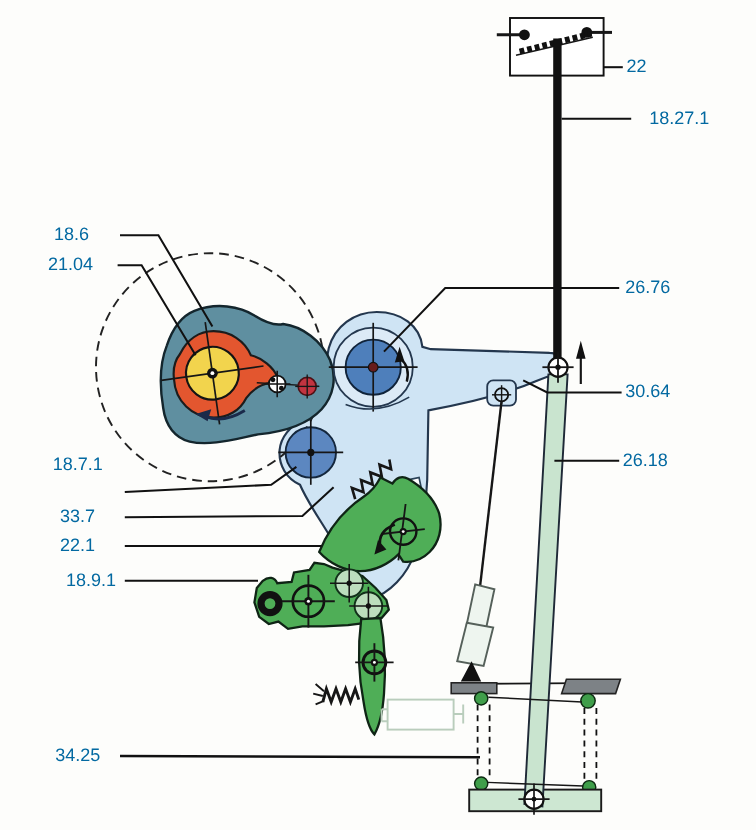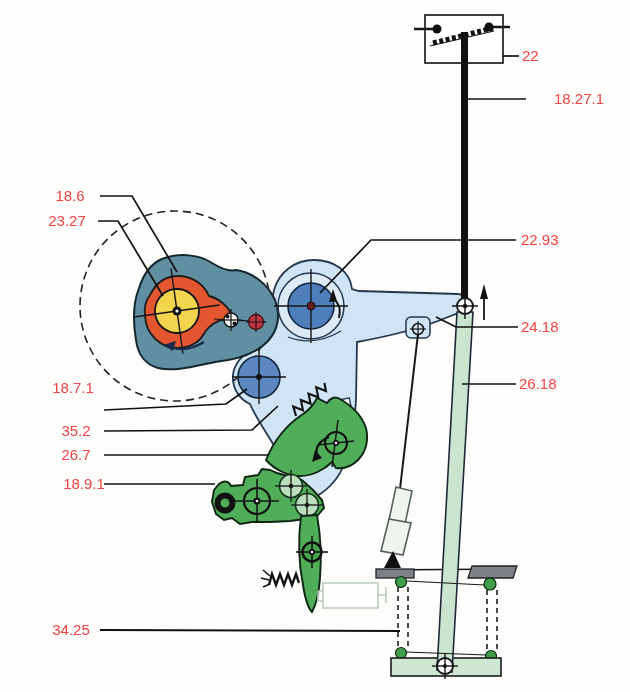--- a/index.html
+++ b/index.html
@@ -5,22 +5,22 @@
   :root{
     --line:#161616; --cam_disc:#5f8fa0; --cam_lobe:#e3562f; --cam_core:#f2d44d;
     --red_marker:#c23440; --pulley:#4e7fbb; --pulley_ring:#dceaf6; --roller:#5c87c0;
     --lever:#cfe4f4; --green_part:#4fae57; --green_roller:#bcdebd; --light_green:#c9e4cf;
     --base_plate:#cde7d2; --gray_plate:#7d8286; --dot_green:#3f9e4a;
   }
   html,body{margin:0;padding:0;}
   body{background:#e8e8e8;font-family:"Liberation Sans",sans-serif;}
   .stage{position:relative;width:630px;height:692px;background:#fdfdfb;overflow:hidden;}
   svg{position:absolute;left:0;top:0;}
-  .lbl{position:absolute;font-size:15px;color:#ef4444;line-height:16px;white-space:nowrap;}
-  .lbl.r{text-align:center;}
+  .lbl{position:absolute;font-size:15px;color:#0369a1;line-height:16px;white-space:nowrap;}
+  .lbl.r{text-align:left;}
   .f-lever{fill:var(--lever);} .f-cam{fill:var(--cam_disc);} .f-lobe{fill:var(--cam_lobe);}
   .f-core{fill:var(--cam_core);} .f-pulley{fill:var(--pulley);} .f-pring{fill:var(--pulley_ring);}
   .f-roller{fill:var(--roller);} .f-green{fill:var(--green_part);} .f-groller{fill:var(--green_roller);}
   .f-lgreen{fill:var(--light_green);} .f-bplate{fill:var(--base_plate);} .f-gray{fill:var(--gray_plate);}
   .f-dot{fill:var(--dot_green);} .f-red{fill:var(--red_marker);}
   .ln{stroke:var(--line);fill:none;}
 </style>
 </head>
 <body>
 
@@ -246,24 +246,24 @@
     <polyline points="100,630 400,631" stroke-width="2.2"></polyline>
     <polyline points="503,56 519,56"></polyline>
     <polyline points="468,99 526,99"></polyline>
     <polyline points="516,240 371,240 320,293"></polyline>
     <polyline points="518,327 456,327 436,317"></polyline>
     <polyline points="516,384 462,384"></polyline>
   </g>
 </svg>
 
 <div class="lbl r" style="left:45px;top:188px;width:50px">18.6</div>
-<div class="lbl r" style="left:40px;top:213px;width:54px">23.27</div>
+<div class="lbl r" style="left:40px;top:213px;width:54px">21.04</div>
 <div class="lbl r" style="left:44px;top:380px;width:58px">18.7.1</div>
-<div class="lbl r" style="left:50px;top:423px;width:52px">35.2</div>
-<div class="lbl r" style="left:50px;top:447px;width:52px">26.7</div>
+<div class="lbl r" style="left:50px;top:423px;width:52px">33.7</div>
+<div class="lbl r" style="left:50px;top:447px;width:52px">22.1</div>
 <div class="lbl r" style="left:55px;top:476px;width:58px">18.9.1</div>
 <div class="lbl r" style="left:46px;top:622px;width:50px">34.25</div>
 <div class="lbl" style="left:522px;top:48px">22</div>
-<div class="lbl" style="left:554px;top:91px">18.27.1</div>
-<div class="lbl" style="left:521px;top:232px">22.93</div>
-<div class="lbl" style="left:521px;top:319px">24.18</div>
+<div class="lbl" style="left:541px;top:91px">18.27.1</div>
+<div class="lbl" style="left:521px;top:232px">26.76</div>
+<div class="lbl" style="left:521px;top:319px">30.64</div>
 <div class="lbl" style="left:519px;top:376px">26.18</div>
 </div>
 
 </body></html>

